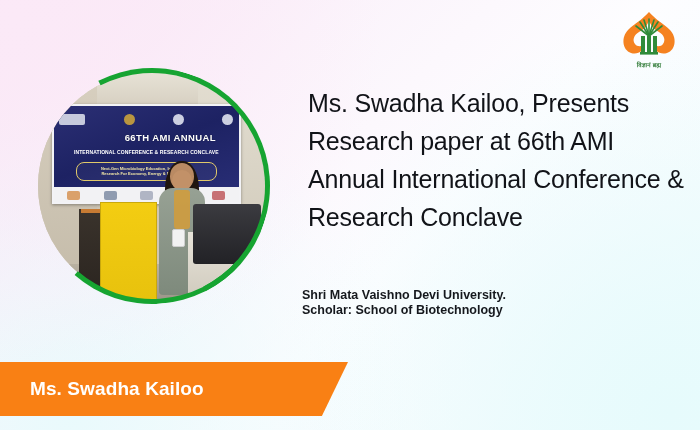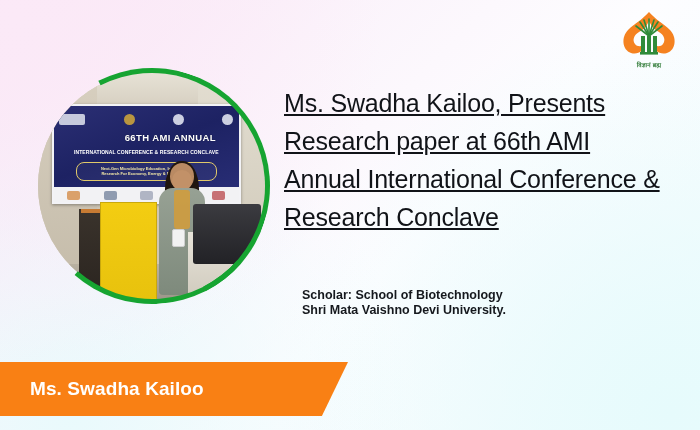--- a/index.html
+++ b/index.html
@@ -130,24 +130,24 @@
   .p-badge { position:absolute; left:30%; top:50%; width:26%; height:13%;
              background:#f2f2f2; border:1px solid #cfcfcf; border-radius:2px; }
 
   .equipment { position:absolute; right:2%; bottom:16%; width:30%; height:26%;
                background:linear-gradient(180deg,#3b3b40,#222226); border-radius:3px; }
   .counter { position:absolute; right:0; bottom:0; width:34%; height:30%;
              background:linear-gradient(180deg,#e8e4da,#cfcabd); }
 
   
   .headline {
-    position:absolute; left:284px; top:84px; width:380px;
+    position:absolute; left:308px; top:84px; width:380px;
     color:#111318;
     font-size:25px; line-height:38px;
-    font-weight:400; letter-spacing:-.2px;text-decoration:underline;
+    font-weight:400; letter-spacing:-.2px;
   }
   .subline {
     position:absolute; left:302px; top:288px; width:380px;
     color:#15181d;
     font-size:12.5px; line-height:15px; font-weight:bold;
   }
   .subline div { white-space:nowrap; }
 
   
   .name-banner {
@@ -235,21 +235,21 @@
       <div class="counter"></div>
       <div class="equipment"></div>
     </div>
   </div>
   <div class="photo-ring"></div>
   <div class="photo-ring b"></div>
 
   <div class="headline">Ms. Swadha Kailoo, Presents Research paper at 66th AMI Annual International Conference &amp; Research Conclave</div>
 
   <div class="subline">
+    <div>Shri Mata Vaishno Devi University.</div>
     <div>Scholar: School of Biotechnology</div>
-    <div>Shri Mata Vaishno Devi University.</div>
   </div>
 
   <div class="name-banner">
     <span>Ms. Swadha Kailoo</span>
   </div>
 
 </div>
 
 </body></html>

